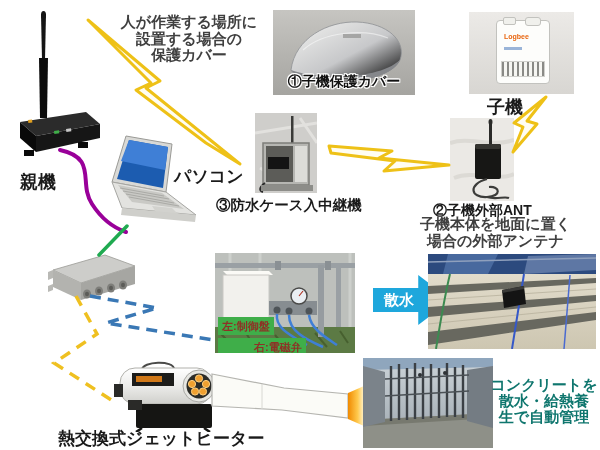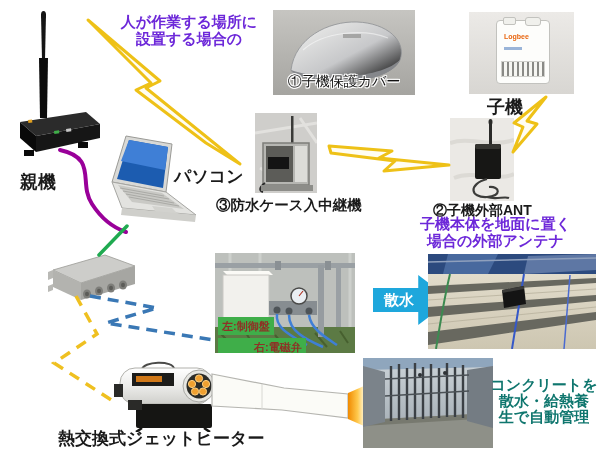--- a/index.html
+++ b/index.html
@@ -3,24 +3,24 @@
 <meta charset="utf-8">
 <style>
   html,body{margin:0;padding:0;background:#fff;}
   .canvas{position:relative;width:600px;height:450px;background:#fff;overflow:hidden;
           font-family:"Liberation Sans",sans-serif;}
   .abs{position:absolute;}
   .photo{position:absolute;overflow:hidden;}
   .lbl{position:absolute;color:#1a1a1a;font-weight:bold;white-space:nowrap;}
   .ann{position:absolute;font-weight:bold;text-align:center;}
   .ann .ln{display:block;}
-  .magenta{color:#6d28d9;}
+  .magenta{color:#404040;}
   .greentxt{color:#0f766e;}
   .cap-overlay{position:absolute;left:0;right:0;bottom:4px;text-align:center;color:#111;
-    font-weight:normal;font-size:14px;
+    font-weight:bold;font-size:14px;
     text-shadow:-1px -1px 0 #fff,1px -1px 0 #fff,-1px 1px 0 #fff,1px 1px 0 #fff,0 1px 0 #fff,0 -1px 0 #fff;}
   .vlabel{position:absolute;background:#3fae49;color:#8e3126;font-weight:bold;font-size:11px;
     line-height:16px;padding:1px 4px;white-space:nowrap;}
   .overlaysvg{position:absolute;left:0;top:0;pointer-events:none;}
   .arrow{position:absolute;left:373px;top:275px;width:78px;height:50px;background:#1ea7dc;
     clip-path:polygon(0 26%,58% 26%,58% 0,100% 50%,58% 100%,58% 74%,0 74%);
     display:flex;align-items:center;justify-content:center;}
   .arrow span{color:#fff;font-weight:bold;font-size:15px;margin-right:26px;}
   .brand{position:absolute;left:7px;top:12px;color:#e8650f;font-weight:bold;font-size:7px;}
 </style>
@@ -284,20 +284,21 @@
           <line x1="22" y1="38" x2="106" y2="33"></line>
       </g>
       <circle cx="57" cy="17" r="2" fill="#2e3236"></circle>
         <circle cx="82" cy="15" r="2" fill="#2e3236"></circle>
     </svg>
   </div>
 
   <div class="ann magenta" style="left:108px;top:14px;width:162px;font-size:15px;line-height:16.5px;">
     <span class="ln">人が作業する場所に</span>
     <span class="ln">設置する場合の</span>
+    <span class="ln">保護カバー</span>
   </div>
 
   <div class="ann greentxt" style="left:490px;top:377px;width:108px;font-size:15px;line-height:16px;">
     <span class="ln">コンクリートを</span>
     <span class="ln">散水・給熱養</span>
     <span class="ln">生で自動管理</span>
   </div>
 
   <svg class="overlaysvg" width="600" height="450">
     <g fill="#fffdf2" stroke="#eec117" stroke-width="3" stroke-linejoin="round">

